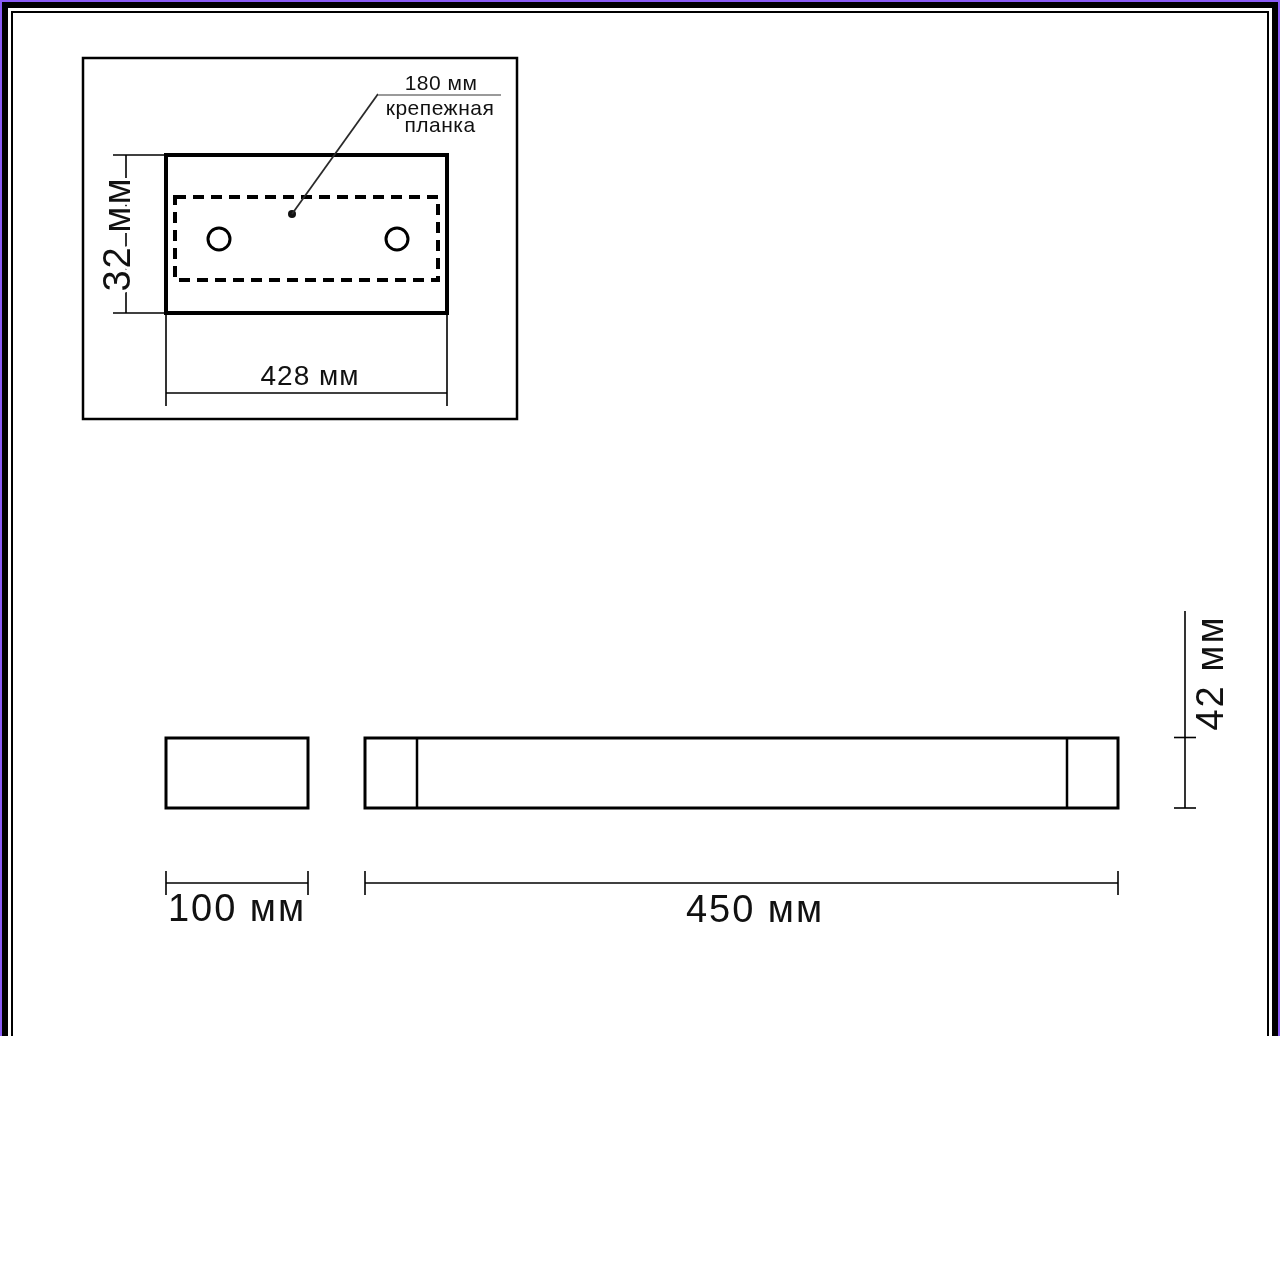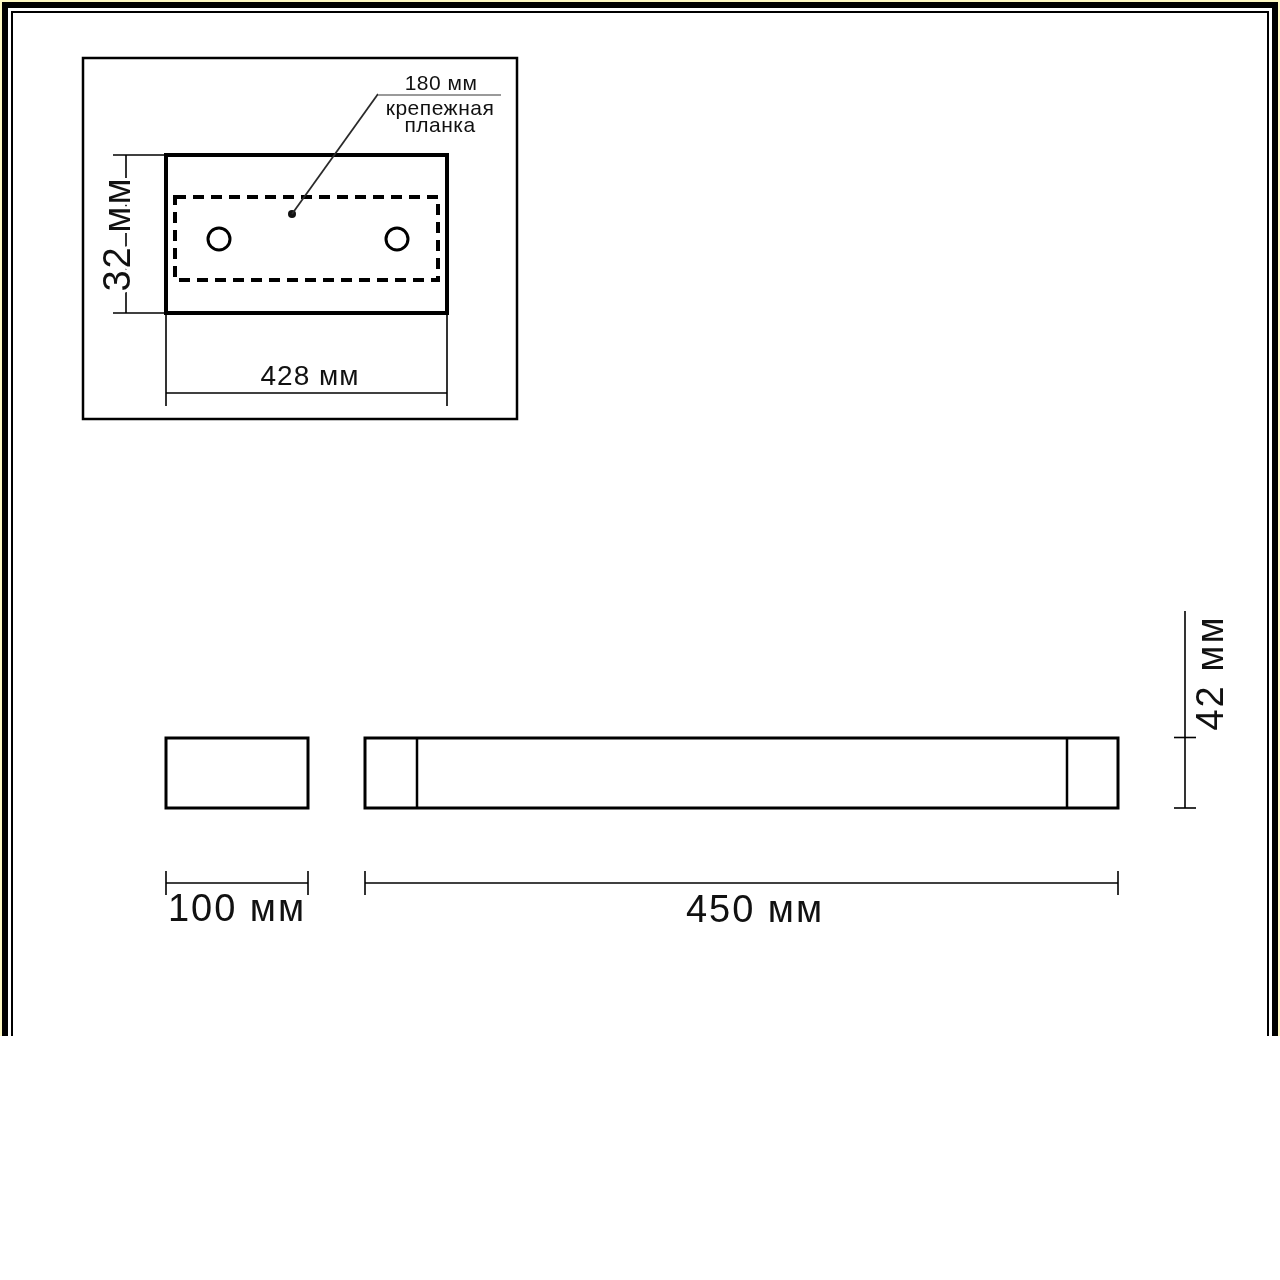--- a/index.html
+++ b/index.html
@@ -4,21 +4,21 @@
 <style>
   html, body {
     margin: 0;
     padding: 0;
     background: #ffffff;
   }
   .stage {
     position: relative;
     width: 1280px;
     height: 1036px;
-    background: #fef9c3;
+    background: #8b5cf6;
     overflow: hidden;
   }
   svg text {
     font-family: "Liberation Sans", sans-serif;
     fill: #111111;
   }
   .dim-big    { font-size: 38px; letter-spacing: 2px; }
   .dim-mid    { font-size: 28px; letter-spacing: 1px; }
   .dim-small  { font-size: 21px; letter-spacing: 0.5px; }
   .halo {

